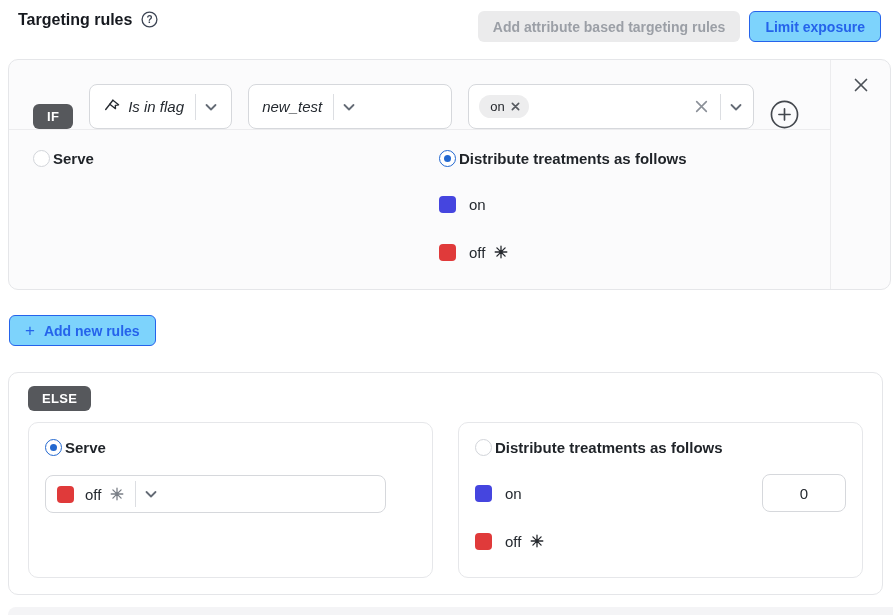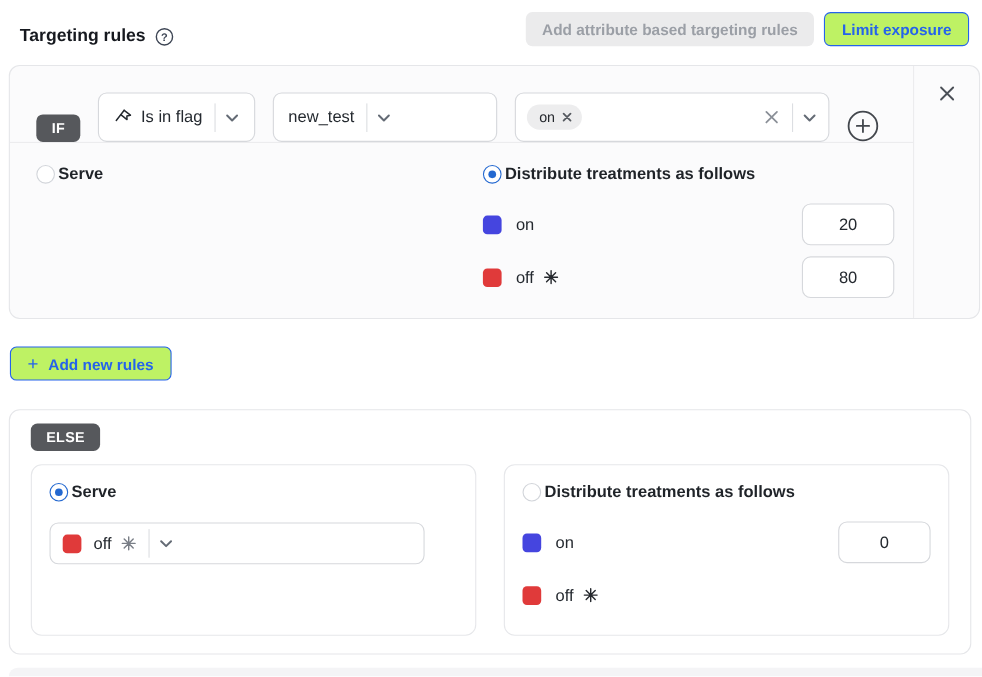--- a/index.html
+++ b/index.html
@@ -3,42 +3,42 @@
 <meta charset="utf-8">
 <style>
   * { box-sizing: border-box; }
   html,body { margin:0; padding:0; }
   body {
     width:893px; height:615px; position:relative; overflow:hidden;
     background:#ffffff; color:#1f2328;
     font-family:"Liberation Sans", sans-serif; font-size:15px;
   }
   
-  .header { display:flex; align-items:flex-end; padding:11px 12px 0 18px; }
+  .header { display:flex; align-items:flex-start; padding:11px 12px 0 18px; }
   .title { font-size:16px; font-weight:700; color:#16191f; }
   .help { margin-left:9px; display:flex; align-items:center; cursor:pointer; }
   .spacer { flex:1; }
   .btn { height:31px; border-radius:6px; font-size:14px; font-weight:600;
          display:inline-flex; align-items:center; padding:0 15px; cursor:pointer;
          font-family:inherit; }
   .btn-disabled { background:#ebebec; color:#9b9fa6; border:none; }
-  .btn-outline { background:#bef264; color:#2563eb; border:1px solid #2563eb; margin-left:9px; }
+  .btn-outline { background:#7dd3fc; color:#2563eb; border:1px solid #2563eb; margin-left:9px; }
   
   .rule-card { margin:17px 2px 0 8px; height:231px; display:flex;
                border:1px solid #e5e6e9; border-radius:10px; background:#fbfbfc; }
   .rule-main { flex:1; min-width:0; display:flex; flex-direction:column; }
   .cond-row { height:70px; display:flex; align-items:flex-end; gap:16px;
               padding:0 10px 0 24px; border-bottom:1px solid #ececee; }
   .badge { background:#56585c; color:#fff; font-size:13px; font-weight:700;
            border-radius:6px; padding:5px 14px; letter-spacing:.3px; }
   .dd { background:#fff; border:1px solid #d6d8dc; border-radius:8px; height:45px;
         display:flex; align-items:center; padding:0 10px 0 13px; cursor:pointer; }
   .dd-matcher { width:143px; }
   .dd-flag { width:204px; }
-  .dd .lbl { font-size:15px; color:#24292f; white-space:nowrap; }
+  .dd .lbl { font-size:15px; color:#24292f; white-space:nowrap;font-style:italic; }
   .push { margin-left:auto; }
   .vdiv { width:1px; height:26px; background:#dcdee2; margin:0 7px 0 11px; }
   .ms { width:286px; height:45px; background:#fff; border:1px solid #d6d8dc;
         border-radius:8px; display:flex; align-items:center; padding:0 9px 0 10px; }
   .tag { background:#ededee; border-radius:12px; padding:4px 9px 4px 11px; font-size:13px;
          color:#26292e; display:inline-flex; align-items:center; gap:6px; }
   .icon-btn { background:none; border:none; padding:0; display:flex; align-items:center;
               cursor:pointer; }
   .plus-btn { width:29px; height:29px; flex:0 0 auto; }
   .close-col { width:60px; border-left:1px solid #ececee; display:flex;
@@ -171,31 +171,29 @@
       <div class="dist-col">
         <div class="radio-line">
           <span class="radio on">
               <span class="dot"></span>
             </span>
           <span class="radio-label">Distribute treatments as follows</span>
         </div>
         <div class="t-row">
           <span class="sq sq-on"></span>
           <span class="t-name">on</span>
-          <input class="t-input" value="20" style="">
         </div>
         <div class="t-row" style="margin-top:10px;">
           <span class="sq sq-off"></span>
           <span class="t-name">off</span>
           <span class="ast">
             <svg width="14" height="14" viewBox="0 0 14 14" stroke="#26292e" stroke-width="1.3" stroke-linecap="round">
               <path d="M7 1.2 V12.8 M1.2 7 H12.8 M2.9 2.9 L11.1 11.1 M11.1 2.9 L2.9 11.1"></path>
             </svg>
           </span>
-          <input class="t-input" value="80" style="">
         </div>
       </div>
     </div>
   </div>
 
   <div class="close-col">
     <button class="icon-btn">
       <svg width="16" height="16" viewBox="0 0 14 14" stroke="#4b5057" stroke-width="1.5" stroke-linecap="round">
         <path d="M2.2 2.2 L11.8 11.8 M11.8 2.2 L2.2 11.8"></path>
       </svg>

